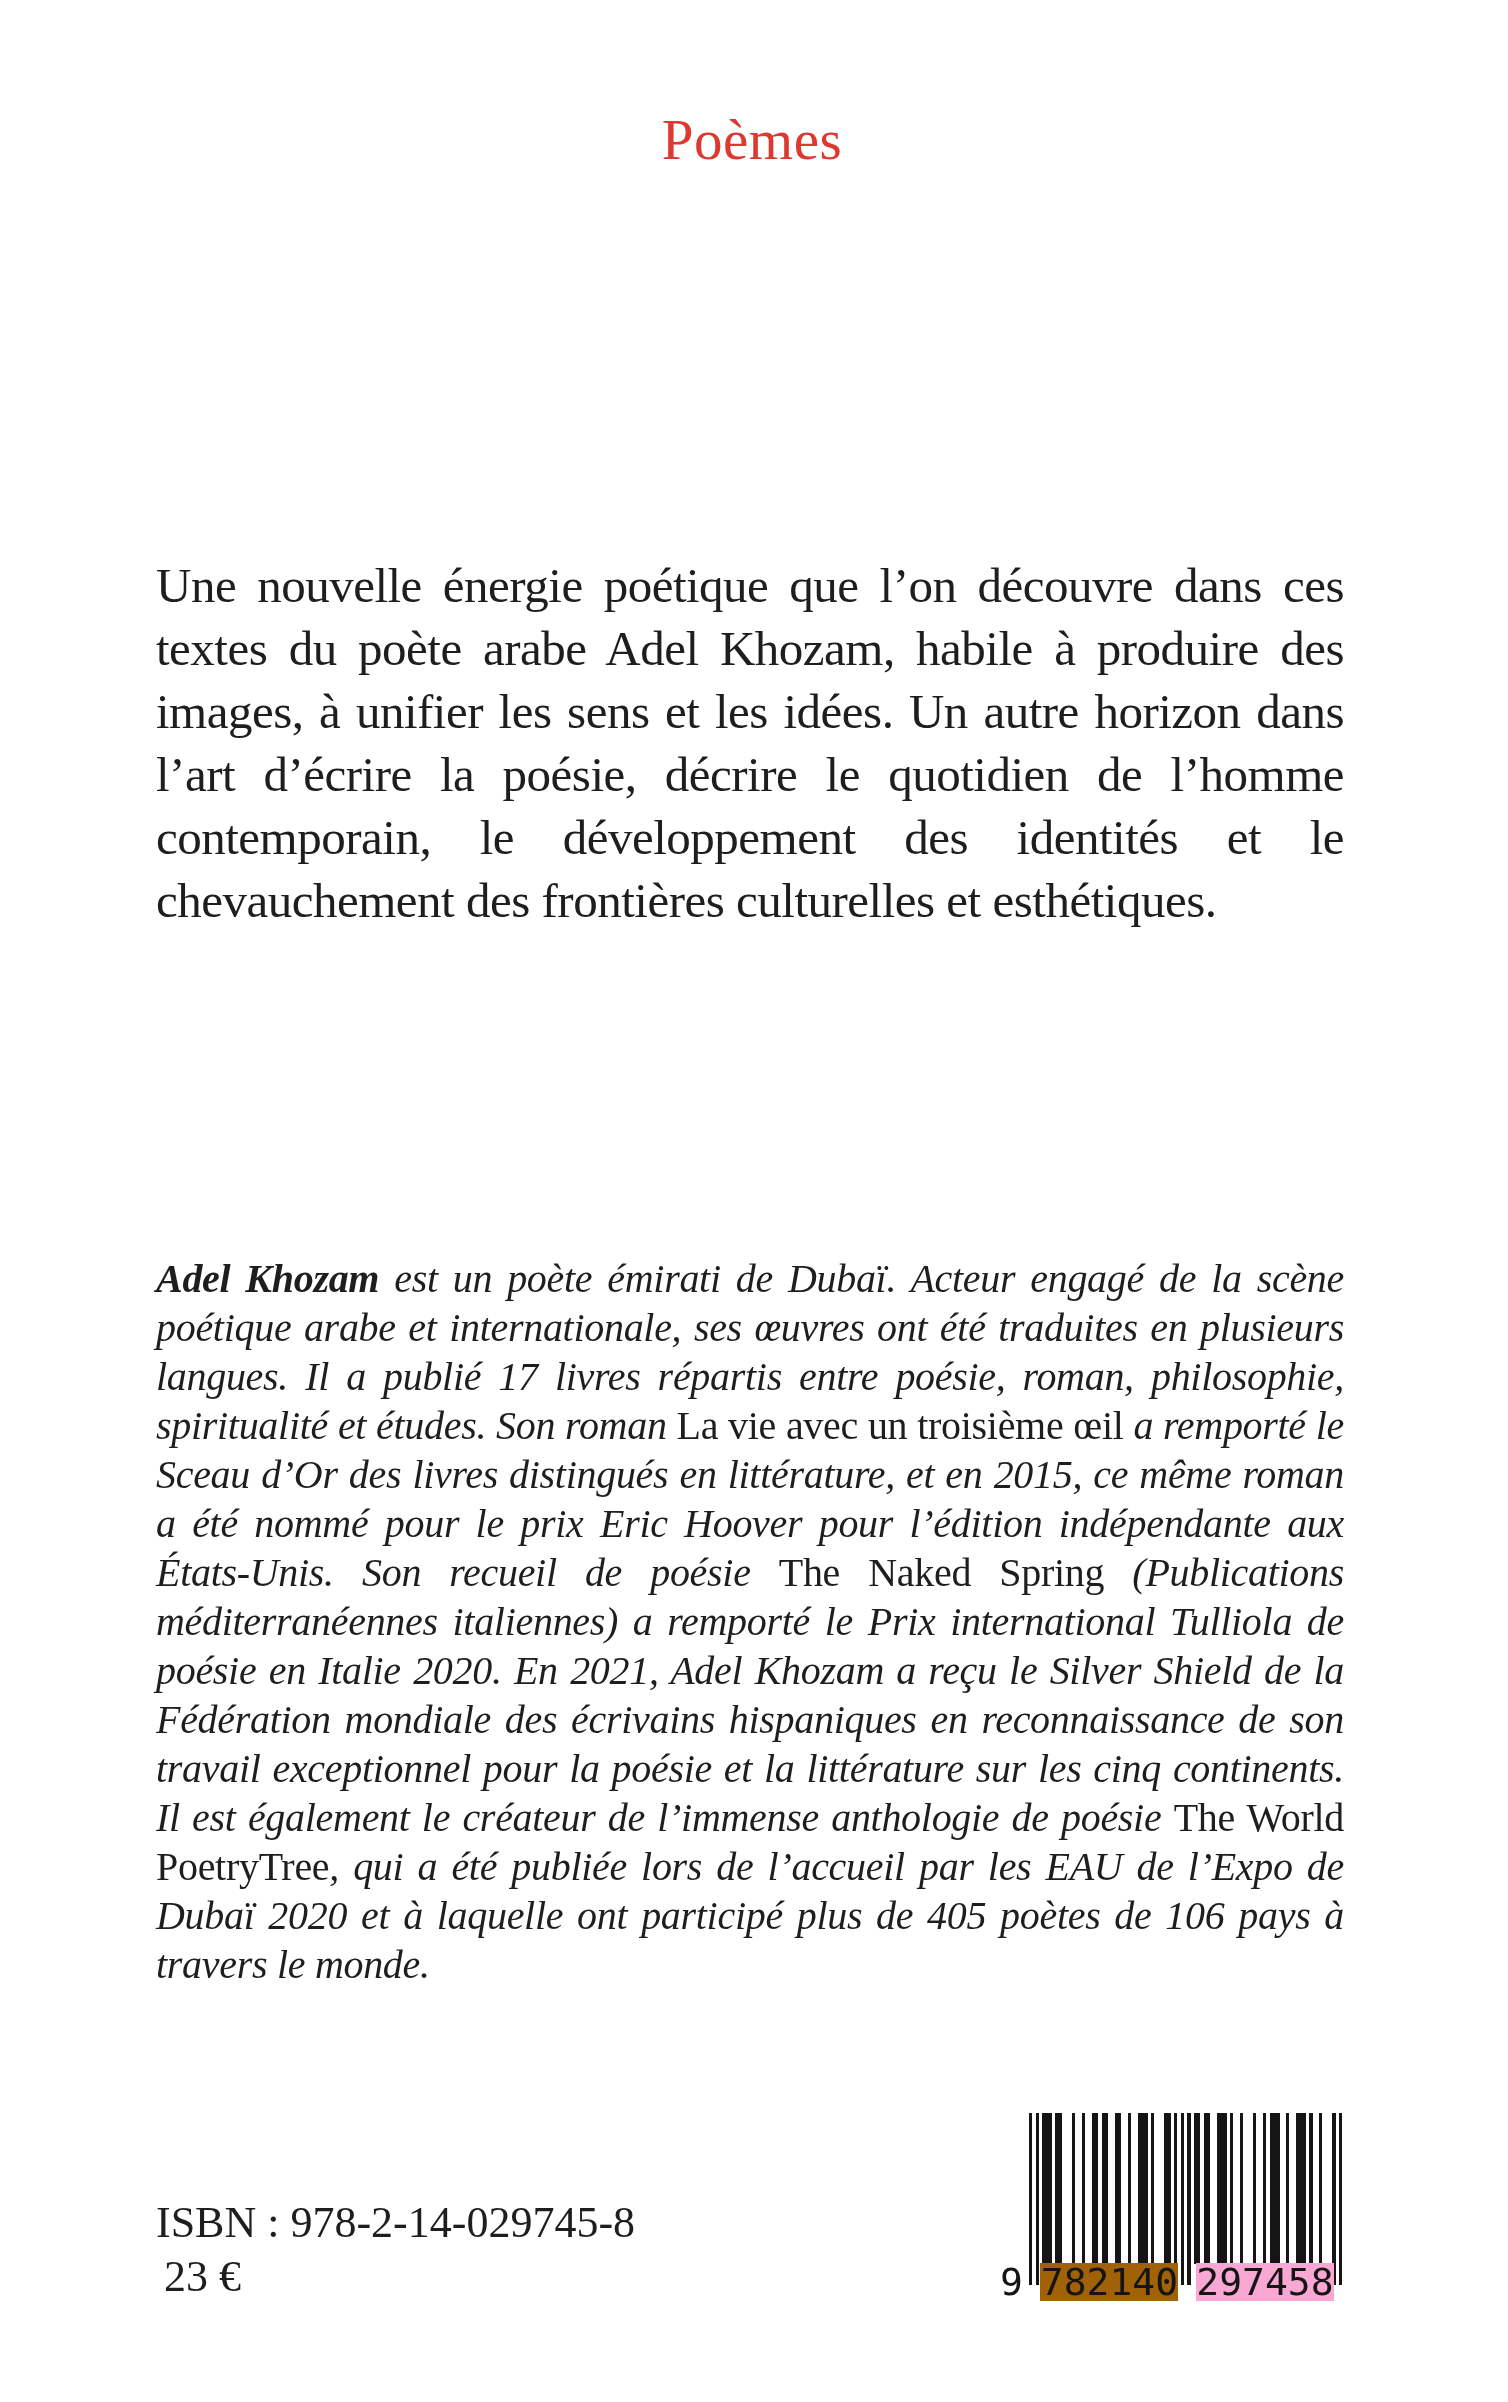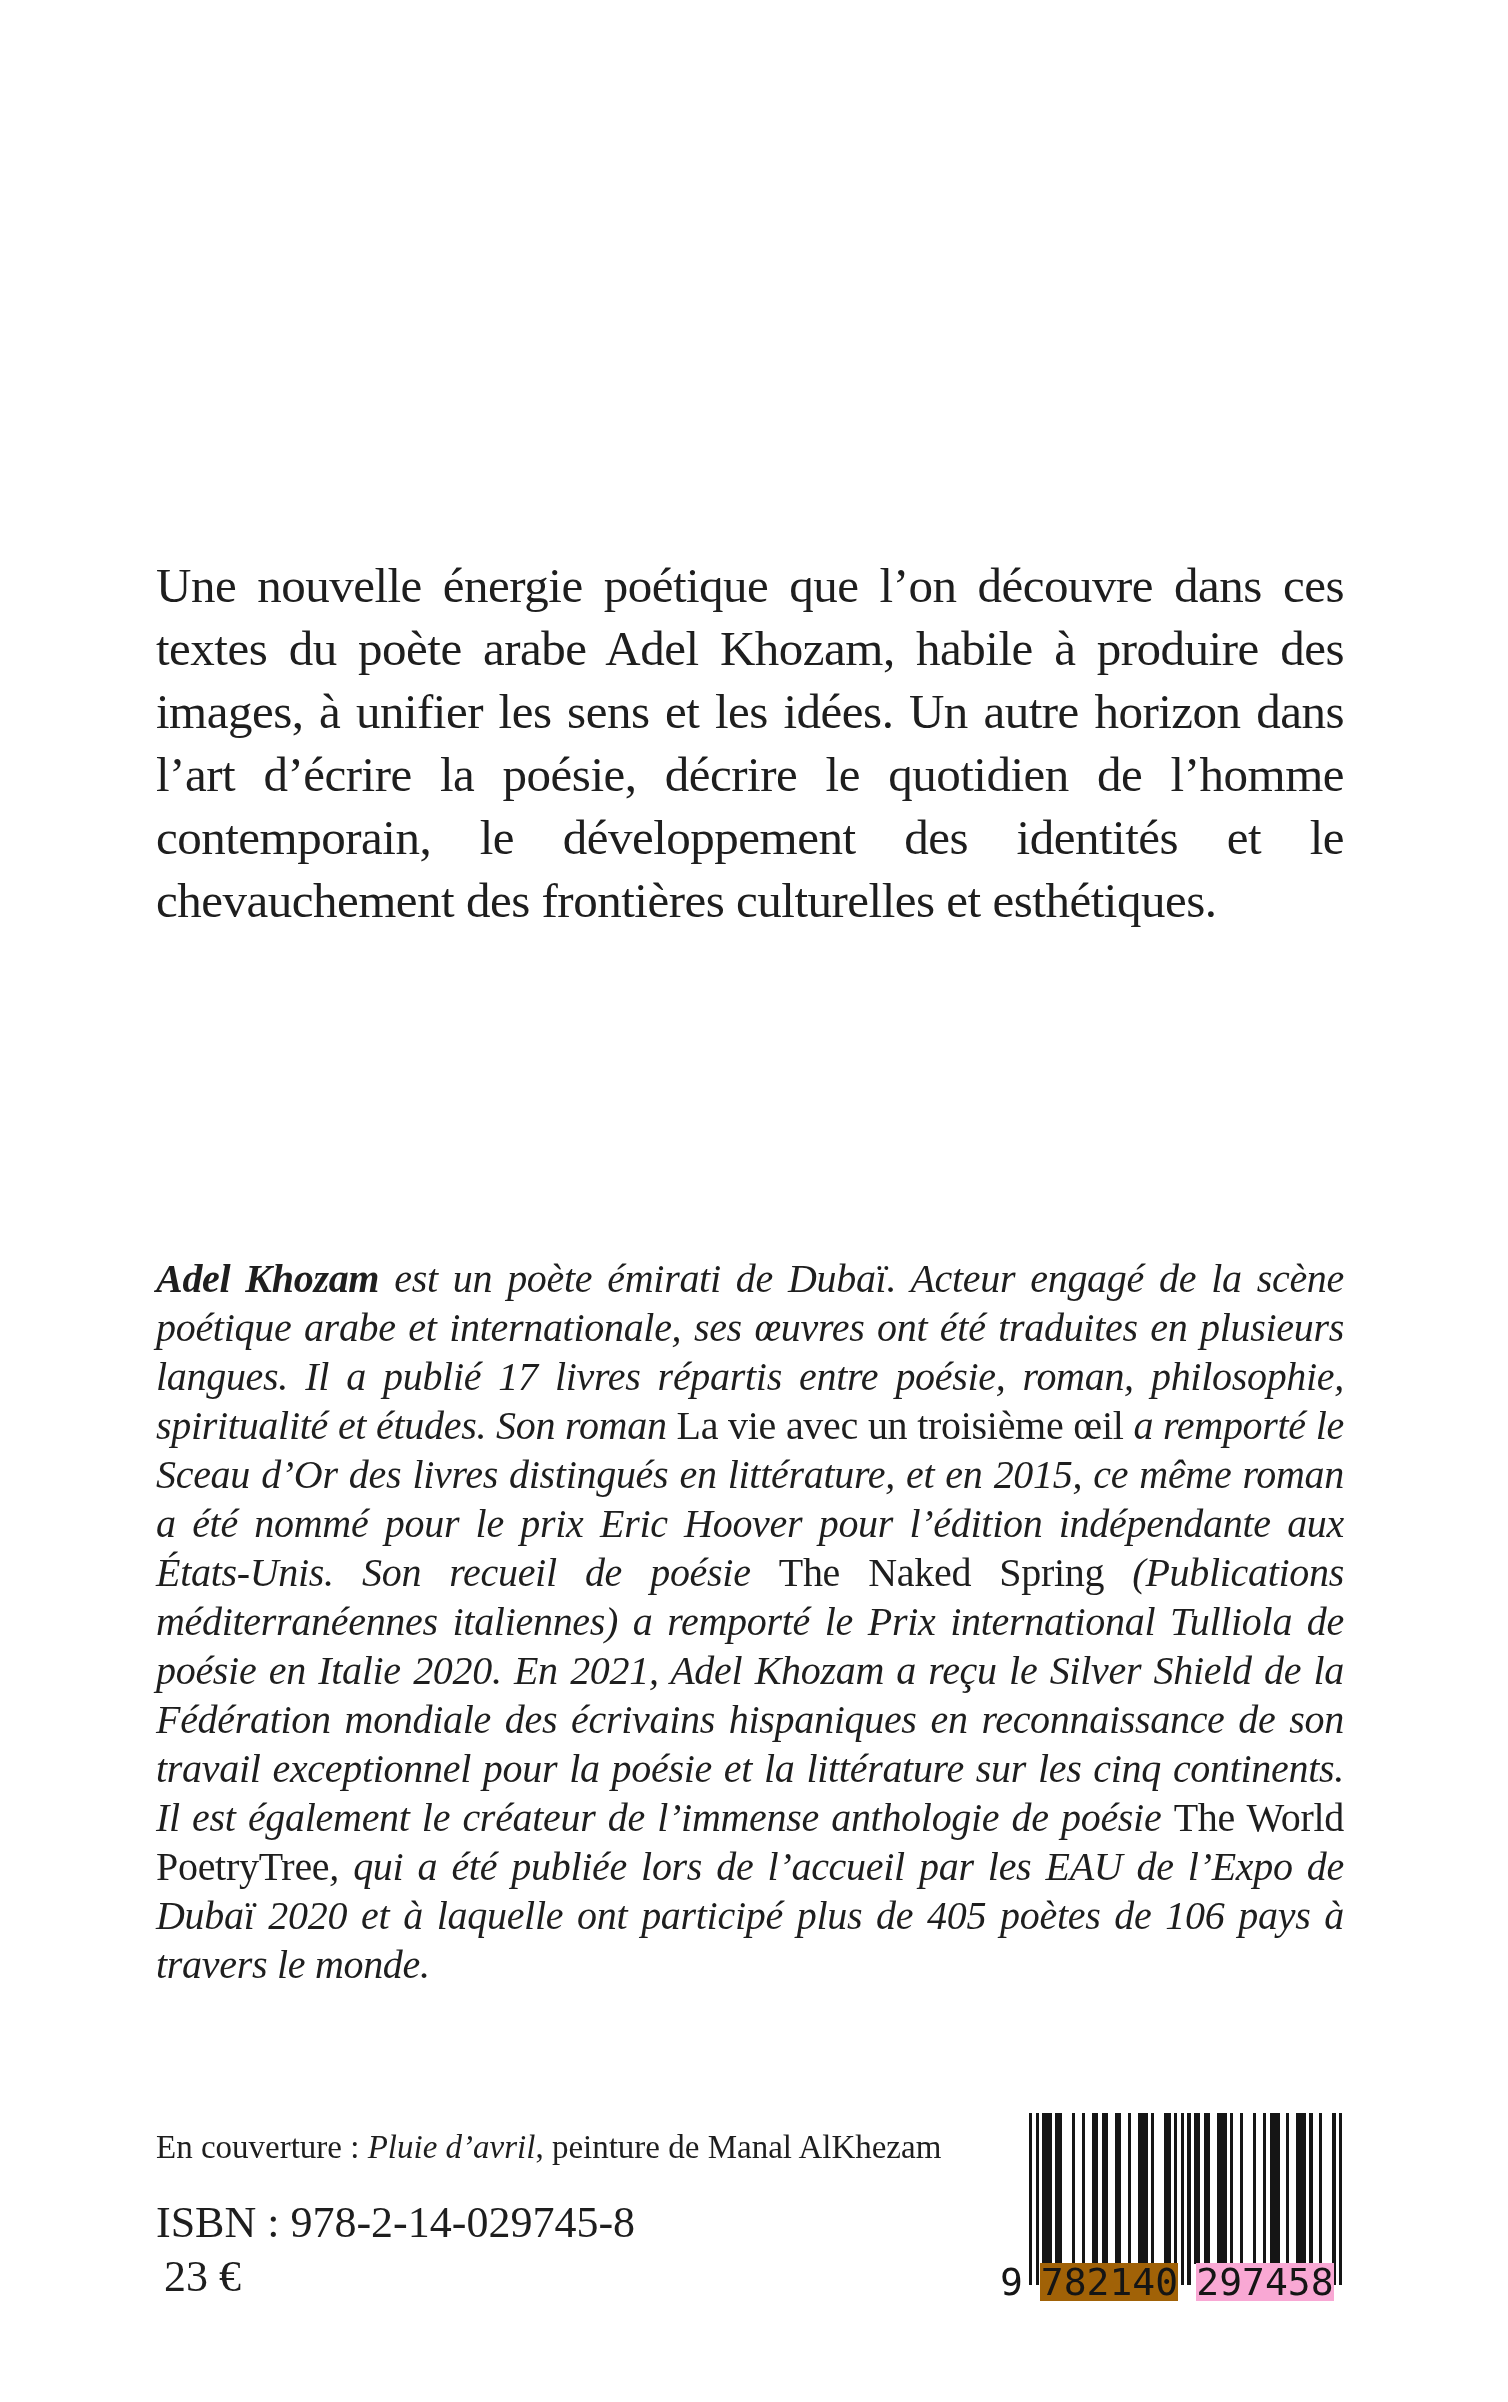--- a/index.html
+++ b/index.html
@@ -110,29 +110,27 @@
   .bc-first  { position: absolute; left: -29px; top: 0; }
   .bc-left   { position: absolute; left: 11.4px;  width: 138px; top: 0; text-align: center; background: #a16207; }
   .bc-right  { position: absolute; left: 167px; width: 138px; top: 0; text-align: center; background: #f9a8d4; }
 </style>
 </head>
 <body>
 
 <div class="page">
 
   <div class="book-title" style="color: rgb(220, 58, 49);">
+    <div>Poèmes</div>
   </div>
 
   <p class="back-blurb">Une nouvelle énergie poétique que l’on découvre dans ces textes du poète arabe Adel Khozam, habile à produire des images, à unifier les sens et les idées. Un autre horizon dans l’art d’écrire la poésie, décrire le quotidien de l’homme contemporain, le développement des identités et le chevauchement des frontières culturelles et esthétiques.</p>
 
   <p class="author-bio"><span class="run-bi">Adel Khozam</span><span class="run-i"> est un poète émirati de Dubaï. Acteur engagé de la scène poétique arabe et internationale, ses œuvres ont été traduites en plusieurs langues. Il a publié 17 livres répartis entre poésie, roman, philosophie, spiritualité et études. Son roman </span><span class="run-r">La vie avec un troisième œil</span><span class="run-i"> a remporté le Sceau d’Or des livres distingués en littérature, et en 2015, ce même roman a été nommé pour le prix Eric Hoover pour l’édition indépendante aux États-Unis. Son recueil de poésie </span><span class="run-r">The Naked Spring</span><span class="run-i"> (Publications méditerranéennes italiennes) a remporté le Prix international Tulliola de poésie en Italie 2020. En 2021, Adel Khozam a reçu le Silver Shield de la Fédération mondiale des écrivains hispaniques en reconnaissance de son travail exceptionnel pour la poésie et la littérature sur les cinq continents. Il est également le créateur de l’immense anthologie de poésie </span><span class="run-r">The World PoetryTree</span><span class="run-i">, qui a été publiée lors de l’accueil par les EAU de l’Expo de Dubaï 2020 et à laquelle ont participé plus de 405 poètes de 106 pays à travers le monde.</span></p>
 
-  <div class="cover-credit">
-    <span>En couverture : </span><span class="credit-title">Pluie d’avril</span><span>, peinture de Manal AlKhezam</span>
-  </div>
 
   <div class="isbn-line">ISBN : 978-2-14-029745-8</div>
 
   <div class="price-line">23 €</div>
 
   <div class="barcode">
     <div class="barcode-bars"><span class="bc-module on guard"></span><span class="bc-module"></span><span class="bc-module on guard"></span><span class="bc-module"></span><span class="bc-module on"></span><span class="bc-module on"></span><span class="bc-module on"></span><span class="bc-module"></span><span class="bc-module on"></span><span class="bc-module on"></span><span class="bc-module"></span><span class="bc-module"></span><span class="bc-module"></span><span class="bc-module on"></span><span class="bc-module"></span><span class="bc-module"></span><span class="bc-module on"></span><span class="bc-module"></span><span class="bc-module"></span><span class="bc-module on"></span><span class="bc-module on"></span><span class="bc-module"></span><span class="bc-module on"></span><span class="bc-module on"></span><span class="bc-module"></span><span class="bc-module"></span><span class="bc-module on"></span><span class="bc-module on"></span><span class="bc-module"></span><span class="bc-module"></span><span class="bc-module on"></span><span class="bc-module"></span><span class="bc-module"></span><span class="bc-module on"></span><span class="bc-module on"></span><span class="bc-module on"></span><span class="bc-module"></span><span class="bc-module on"></span><span class="bc-module"></span><span class="bc-module"></span><span class="bc-module"></span><span class="bc-module on"></span><span class="bc-module on"></span><span class="bc-module"></span><span class="bc-module on"></span><span class="bc-module"></span><span class="bc-module on guard"></span><span class="bc-module"></span><span class="bc-module on guard"></span><span class="bc-module"></span><span class="bc-module on"></span><span class="bc-module on"></span><span class="bc-module"></span><span class="bc-module on"></span><span class="bc-module on"></span><span class="bc-module"></span><span class="bc-module"></span><span class="bc-module on"></span><span class="bc-module on"></span><span class="bc-module on"></span><span class="bc-module"></span><span class="bc-module on"></span><span class="bc-module"></span><span class="bc-module"></span><span class="bc-module on"></span><span class="bc-module"></span><span class="bc-module"></span><span class="bc-module"></span><span class="bc-module on"></span><span class="bc-module"></span><span class="bc-module"></span><span class="bc-module on"></span><span class="bc-module"></span><span class="bc-module on"></span><span class="bc-module on"></span><span class="bc-module on"></span><span class="bc-module"></span><span class="bc-module"></span><span class="bc-module on"></span><span class="bc-module"></span><span class="bc-module"></span><span class="bc-module on"></span><span class="bc-module on"></span><span class="bc-module on"></span><span class="bc-module"></span><span class="bc-module on"></span><span class="bc-module"></span><span class="bc-module"></span><span class="bc-module on"></span><span class="bc-module"></span><span class="bc-module"></span><span class="bc-module"></span><span class="bc-module on guard"></span><span class="bc-module"></span><span class="bc-module on guard"></span></div>
     <div class="barcode-digits">
       <span class="bc-first">9</span>
       <span class="bc-left">782140</span>

